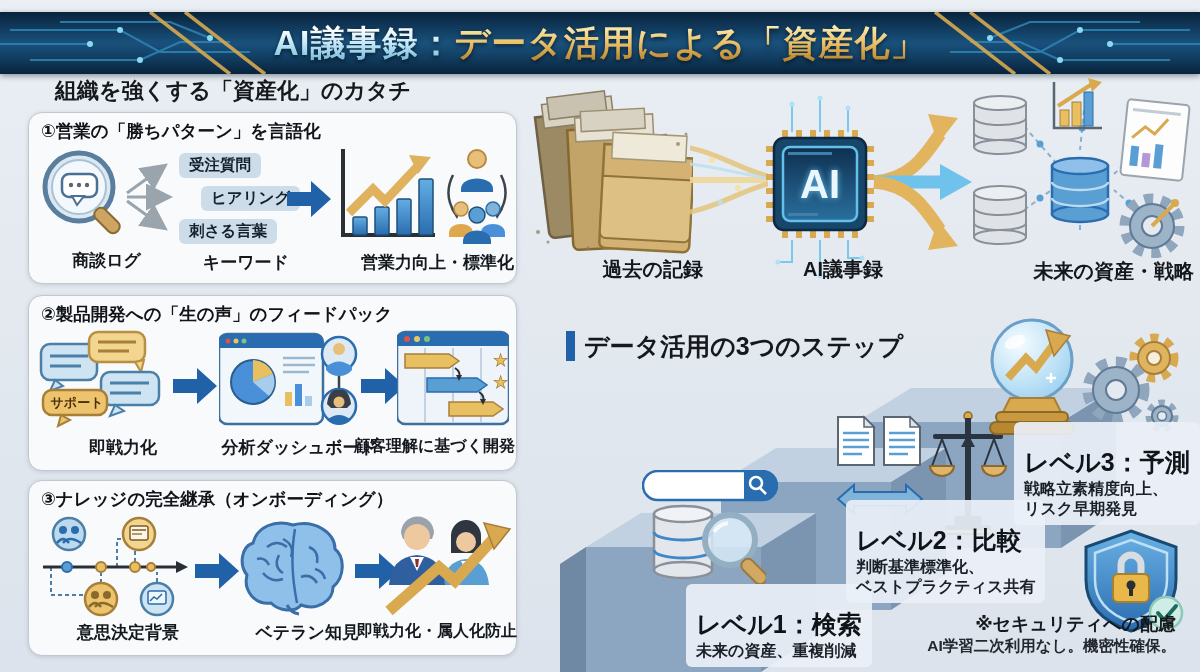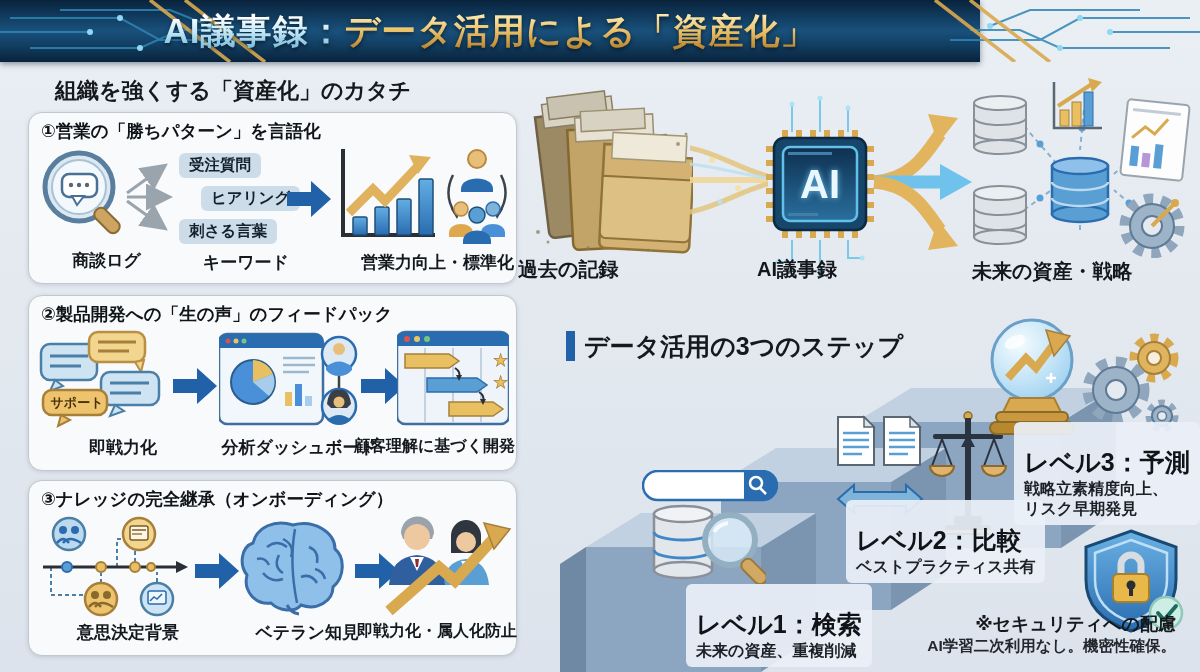--- a/index.html
+++ b/index.html
@@ -1,41 +1,41 @@
 <!DOCTYPE html>
 <html><head>
 <meta charset="utf-8">
 <style>
   html,body{margin:0;padding:0;}
   body{font-family:"Liberation Sans","DejaVu Sans",sans-serif;background:#cfd6de;}
   #canvas{position:relative;width:1200px;height:672px;overflow:hidden;
           background:linear-gradient(180deg,#eaeff4 0%,#e3e9ef 45%,#dce3ec 100%);}
   .abs{position:absolute;}
   
-  #header{left:0;top:0;width:980px;height:62px;
+  #header{left:0;top:12px;width:1200px;height:62px;
           background:linear-gradient(180deg,#09233c 0%,#123f63 30%,#19517c 50%,#123f63 72%,#09233c 100%);
           box-shadow:0 2px 6px rgba(10,30,50,.45);}
   .hdr-title{width:100%;top:8px;text-align:center;font-size:35px;font-weight:800;letter-spacing:1px;white-space:nowrap;}
   .t-silver{background:linear-gradient(180deg,#ffffff 15%,#bfe6f7 55%,#6fb6d8 100%);
             -webkit-background-clip:text;background-clip:text;color:transparent;
             filter:drop-shadow(0 2px 2px rgba(0,0,0,.55));}
   .t-gold{background:linear-gradient(180deg,#fbe9b0 10%,#ecc26a 50%,#b57f28 100%);
           -webkit-background-clip:text;background-clip:text;color:transparent;
           filter:drop-shadow(0 2px 2px rgba(0,0,0,.55));}
   
   .sec-title{font-size:22px;font-weight:800;color:#15181c;white-space:nowrap;}
   
   .fbox{left:28px;width:487px;background:#f8fafc;border:1.6px solid #c2c8cf;border-radius:14px;
         box-shadow:0 1px 4px rgba(60,80,100,.18);}
   .fbox-title{position:absolute;left:12px;top:6px;font-size:17.5px;font-weight:800;color:#101317;white-space:nowrap;}
   .pill{position:absolute;background:#ccdde9;color:#14202b;font-size:15.5px;font-weight:800;
         padding:2px 10px;border-radius:6px;white-space:nowrap;}
   .lbl{position:absolute;font-weight:800;color:#14181d;font-size:17px;text-align:right;white-space:nowrap;}
   .lbl-sm{font-size:16px;}
-  .flow-lbl{position:absolute;font-weight:800;color:#14181d;font-size:20px;text-align:left;white-space:nowrap;}
+  .flow-lbl{position:absolute;font-weight:800;color:#14181d;font-size:20px;text-align:right;white-space:nowrap;}
   
   .steps-bar{left:566px;top:331px;width:9px;height:30px;background:#2161a8;}
   .steps-heading{left:584px;top:330px;font-size:25px;font-weight:800;color:#15181c;white-space:nowrap;}
   .lvl-panel{background:rgba(234,240,247,.92);border-radius:6px;padding:4px 10px 6px 10px;}
   .lvl-title{font-size:25px;font-weight:700;color:#101418;white-space:nowrap;margin-top:20px;}
   .lvl-desc{font-size:16px;font-weight:700;color:#1b2026;white-space:nowrap;line-height:1.25;}
   
   #security-text{right:24px;top:612px;width:420px;text-align:right;}
   .sec-note-title{font-size:18px;font-weight:800;color:#15181c;}
   .sec-note-desc{font-size:15.5px;font-weight:600;color:#23282e;}
@@ -566,20 +566,21 @@
     <circle cx="80" cy="86" r="10" fill="#9db3c8" stroke="#5f7a94" stroke-width="2"></circle>
     <circle cx="80" cy="86" r="4.5" fill="#e4eaf0" stroke="#5f7a94" stroke-width="1.5"></circle>
   </svg>
 
   <div class="abs lvl-panel" style="left:686px;top:584px">
     <div class="lvl-title">レベル1：検索</div>
     <div class="lvl-desc">未来の資産、重複削減</div>
   </div>
   <div class="abs lvl-panel" style="left:846px;top:500px">
     <div class="lvl-title">レベル2：比較</div>
+    <div class="lvl-desc">判断基準標準化、</div>
     <div class="lvl-desc">ベストプラクティス共有</div>
   </div>
   <div class="abs lvl-panel" style="left:1014px;top:422px">
     <div class="lvl-title">レベル3：予測</div>
     <div class="lvl-desc">戦略立素精度向上、</div>
     <div class="lvl-desc">リスク早期発見</div>
   </div>
 
   <svg class="abs" style="left:1076px;top:528px" width="112" height="108" viewBox="0 0 112 108">
     <defs>

